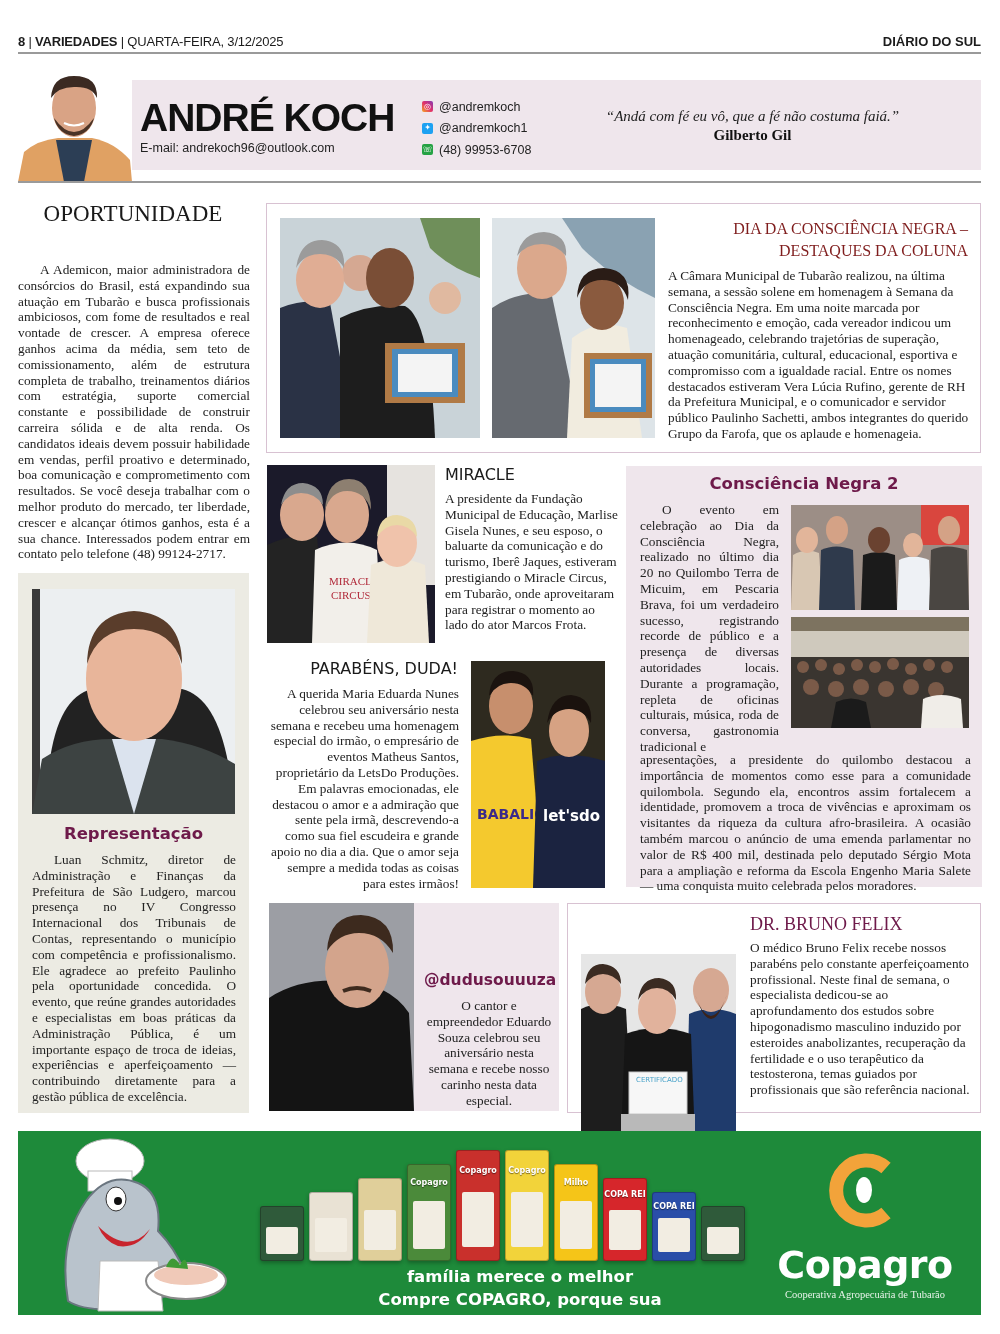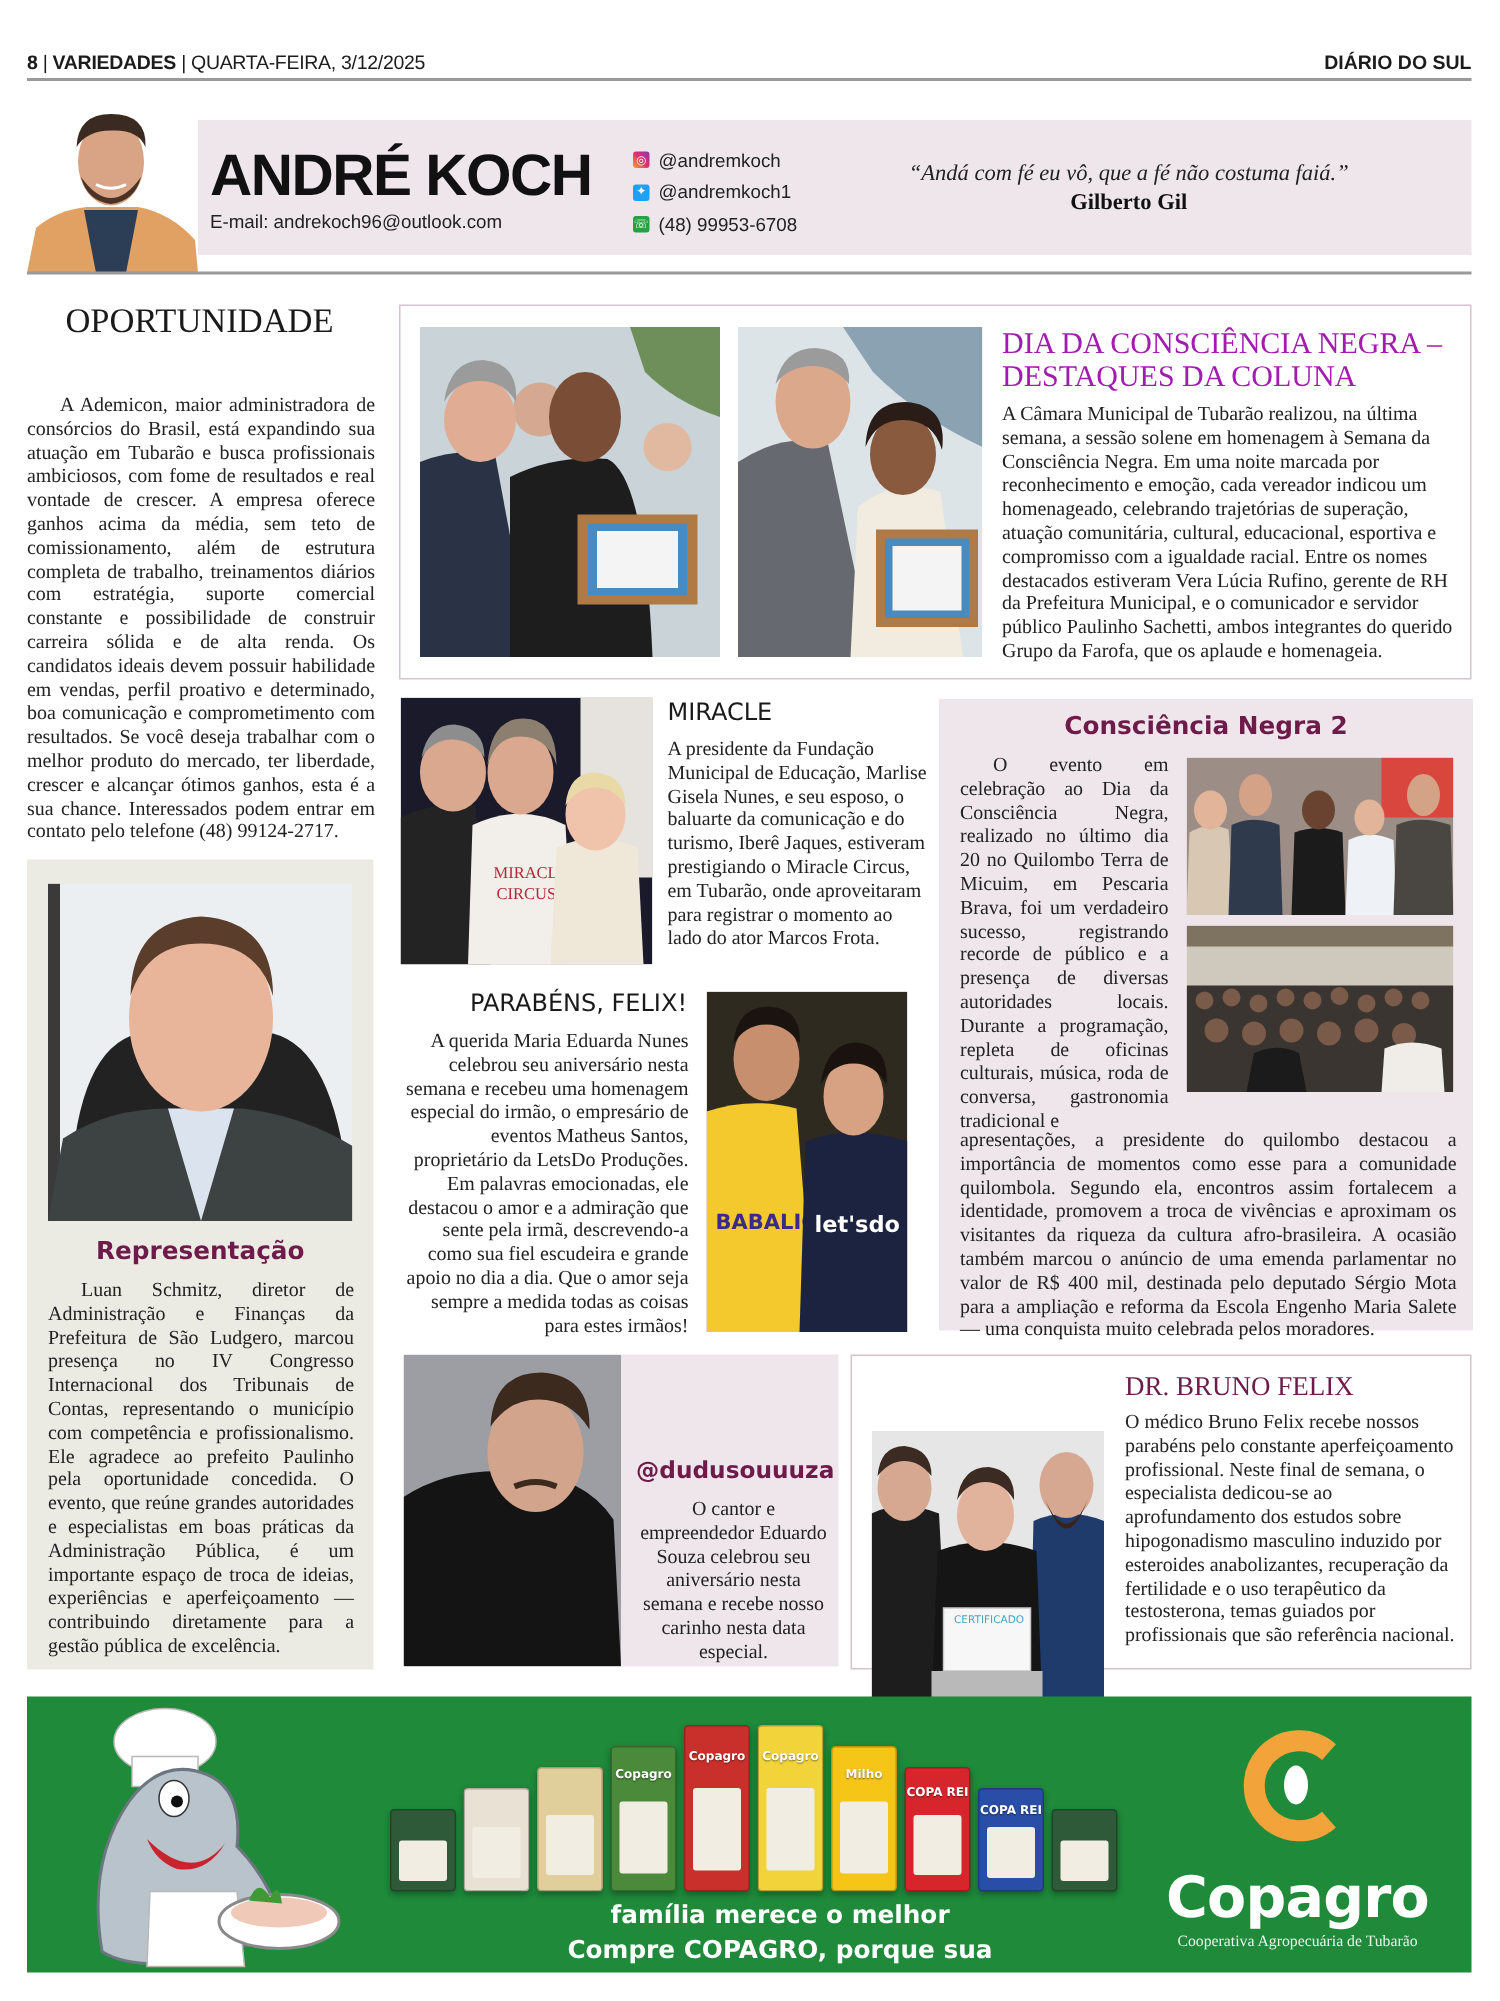--- a/index.html
+++ b/index.html
@@ -36,21 +36,21 @@
   .op-body { position: absolute; left: 18px; top: 262px; width: 232px; }
   .indent { text-indent: 22px; }
 
   
   .rep-box { position: absolute; left: 18px; top: 573px; width: 231px; height: 540px; background: #ecebe3; }
   .rep-title { position: absolute; left: 18px; top: 824px; width: 231px; text-align: center; font-family: "DejaVu Sans", sans-serif; font-weight: 700; font-size: 16.5px; color: #6e1a4a; }
   .rep-body { position: absolute; left: 32px; top: 852px; width: 204px; }
 
   
   .dcn-box { position: absolute; left: 266px; top: 203px; width: 715px; height: 250px; border: 1px solid #d8c2d2; background: #fff; }
-  .dcn-title { position: absolute; left: 668px; top: 218px; width: 300px; font-family: "Liberation Serif", serif; font-size: 20px; line-height: 22px; color: #a21caf; }
+  .dcn-title { position: absolute; left: 668px; top: 218px; width: 300px; font-family: "Liberation Serif", serif; font-size: 16px; line-height: 22px; color: #7f1d1d; text-align: right; }
   .dcn-body { position: absolute; left: 668px; top: 268px; width: 305px; text-align: left; }
 
   
   .mir-title { position: absolute; left: 445px; top: 465px; font-family: "DejaVu Sans", sans-serif; font-size: 16px; color: #1a1a1a; }
   .mir-body { position: absolute; left: 445px; top: 491px; width: 175px; text-align: left; }
 
   
   .duda-title { position: absolute; left: 270px; top: 659px; width: 188px; text-align: right; font-family: "DejaVu Sans", sans-serif; font-size: 16px; color: #1a1a1a; }
   .duda-body { position: absolute; left: 268px; top: 686px; width: 191px; text-align: right; }
 
@@ -199,21 +199,21 @@
     <text x="62" y="120" font-size="11" fill="#b12a3a" font-family="Liberation Serif, serif">MIRACLE</text>
     <text x="64" y="134" font-size="11" fill="#b12a3a" font-family="Liberation Serif, serif">CIRCUS</text>
     <path d="M100 178 L104 100 Q130 88 158 100 L162 178 Z" fill="#efe8d9"></path>
     <ellipse cx="130" cy="78" rx="20" ry="24" fill="#f0c3ab"></ellipse>
     <path d="M110 72 Q112 50 130 50 Q150 52 150 72 Q142 60 130 60 Q118 60 110 72Z" fill="#e9d9a6"></path>
   </svg>
 </div>
 <div class="mir-title">MIRACLE</div>
 <p class="mir-body body-text">A presidente da Fundação Municipal de Educação, Marlise Gisela Nunes, e seu esposo, o baluarte da comunicação e do turismo, Iberê Jaques, estiveram prestigiando o Miracle Circus, em Tubarão, onde aproveitaram para registrar o momento ao lado do ator Marcos Frota.</p>
 
-<div class="duda-title">PARABÉNS, FELIX!</div>
+<div class="duda-title">PARABÉNS, DUDA!</div>
 <p class="duda-body body-text">A querida Maria Eduarda Nunes celebrou seu aniversário nesta semana e recebeu uma homenagem especial do irmão, o empresário de eventos Matheus Santos, proprietário da LetsDo Produções. Em palavras emocionadas, ele destacou o amor e a admiração que sente pela irmã, descrevendo-a como sua fiel escudeira e grande apoio no dia a dia. Que o amor seja sempre a medida todas as coisas para estes irmãos!</p>
 <div class="photo" style="left:471px;top:661px;width:134px;height:227px;">
   <svg viewBox="0 0 134 227" preserveAspectRatio="none">
     <rect width="134" height="227" fill="#2e2a1f"></rect>
     <path d="M0 227 L0 80 Q30 70 60 78 L72 227 Z" fill="#f4c92e"></path>
     <ellipse cx="40" cy="45" rx="22" ry="28" fill="#c78f6d"></ellipse>
     <path d="M18 35 Q20 10 42 10 Q64 12 62 35 Q54 22 40 22 Q26 22 18 35Z" fill="#1b130f"></path>
     <text x="6" y="158" font-size="14" font-weight="700" fill="#3b2a8a" font-family="DejaVu Sans, sans-serif">BABALIO</text>
     <path d="M62 227 L66 100 Q96 88 134 100 L134 227 Z" fill="#1b2340"></path>
     <ellipse cx="98" cy="70" rx="20" ry="26" fill="#d6a283"></ellipse>

